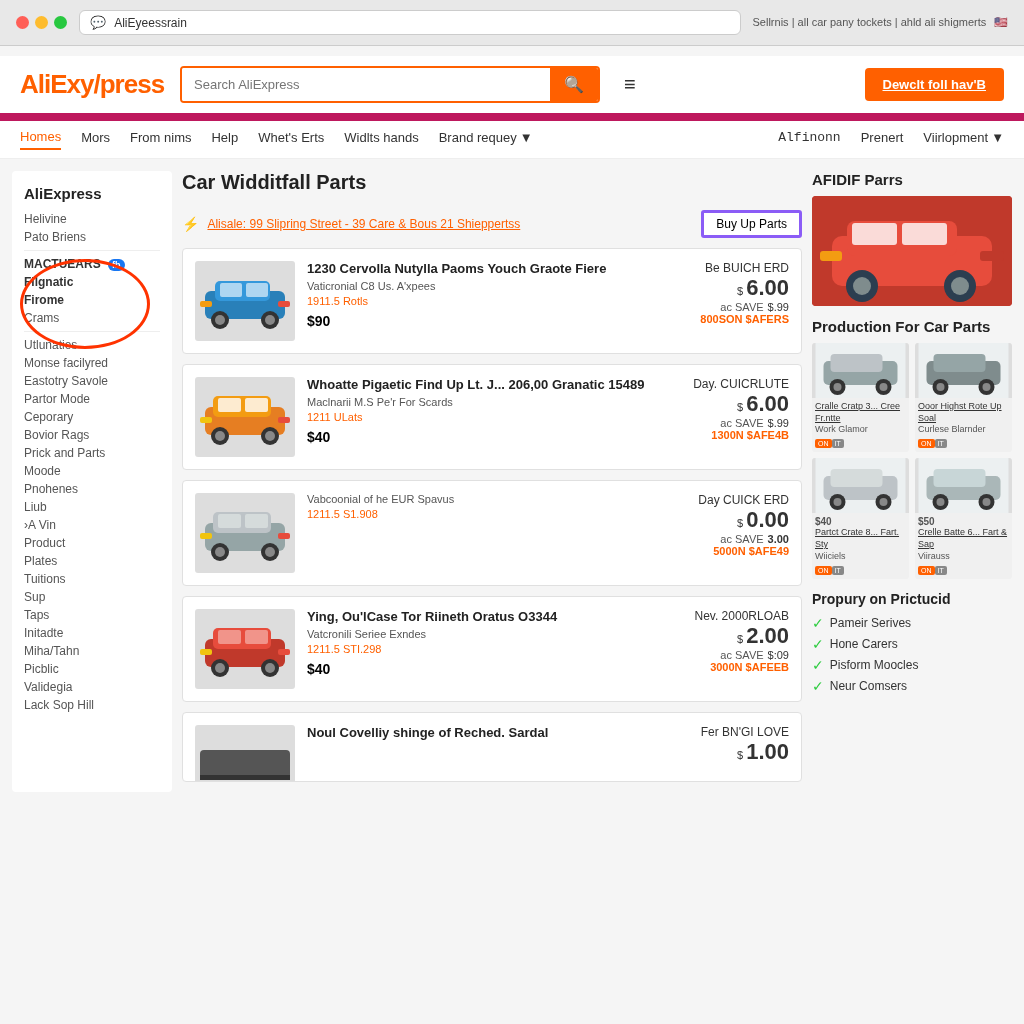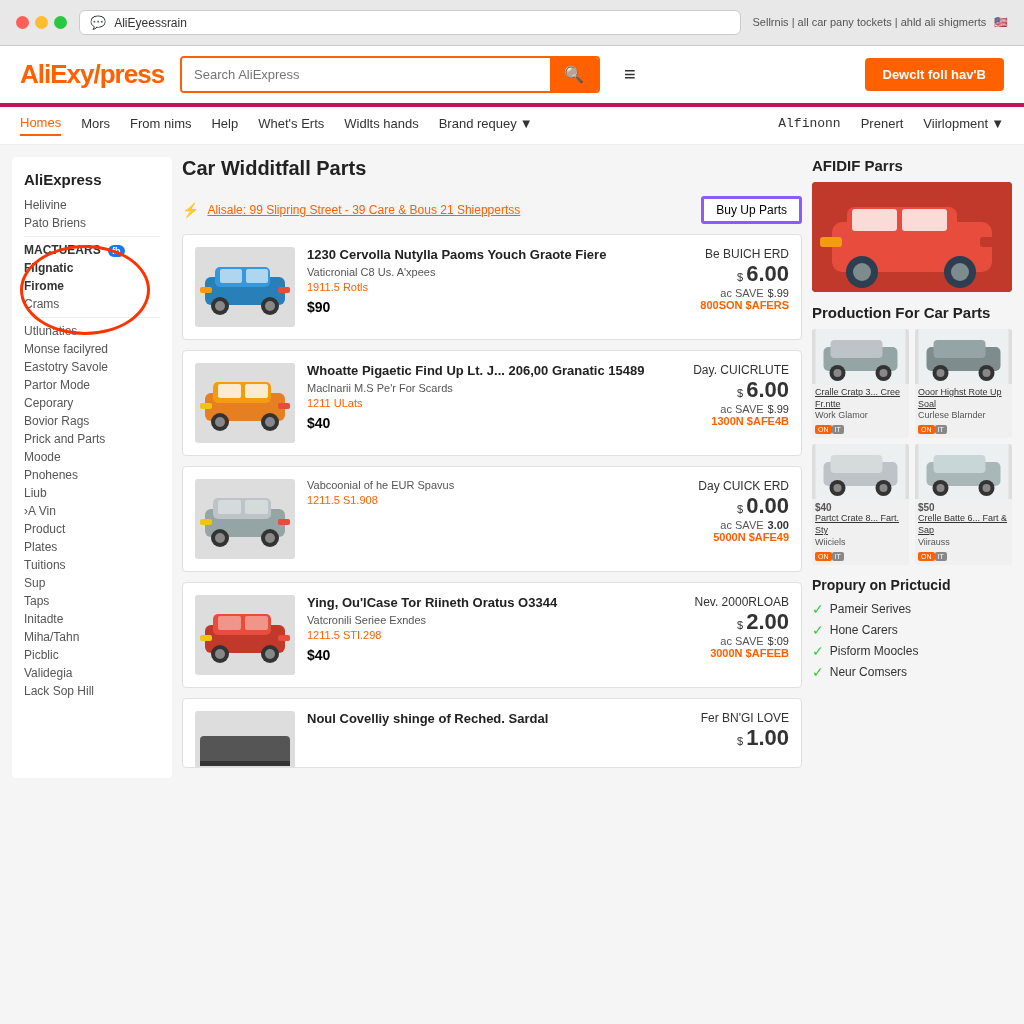--- a/index.html
+++ b/index.html
@@ -27,21 +27,22 @@
     .address-bar-text { font-size: 12px; color: #333; }
     .nav-links-chrome { margin-left: auto; font-size: 11px; color: #555; display: flex; gap: 8px; }
 
     
     .header {
       background: white;
       padding: 10px 20px;
       display: flex;
       align-items: center;
       gap: 16px;
-      border-bottom: 4px solid #be185d;
+      border-bottom: 8px solid #be185d;
+      margin-top: 10px;
     }
     .logo {
       font-size: 26px;
       font-weight: bold;
       color: #ff6000;
       letter-spacing: -1px;
     }
     .search-bar {
       display: flex;
       flex: 1;
@@ -69,20 +70,21 @@
     .header-cta {
       background: #ff6000;
       color: white;
       border: none;
       padding: 9px 18px;
       border-radius: 4px;
       cursor: pointer;
       font-size: 13px;
       font-weight: bold;
       margin-left: auto;
+      text-decoration: underline;
     }
 
     
     .nav-bar {
       background: white;
       padding: 8px 20px;
       display: flex;
       align-items: center;
       gap: 20px;
       border-bottom: 1px solid #eee;

